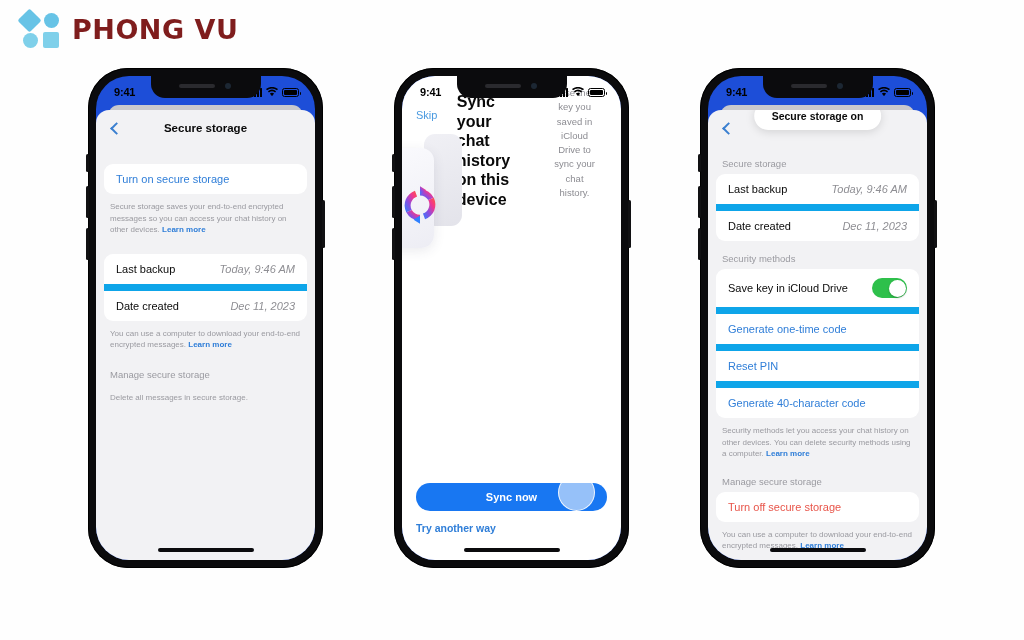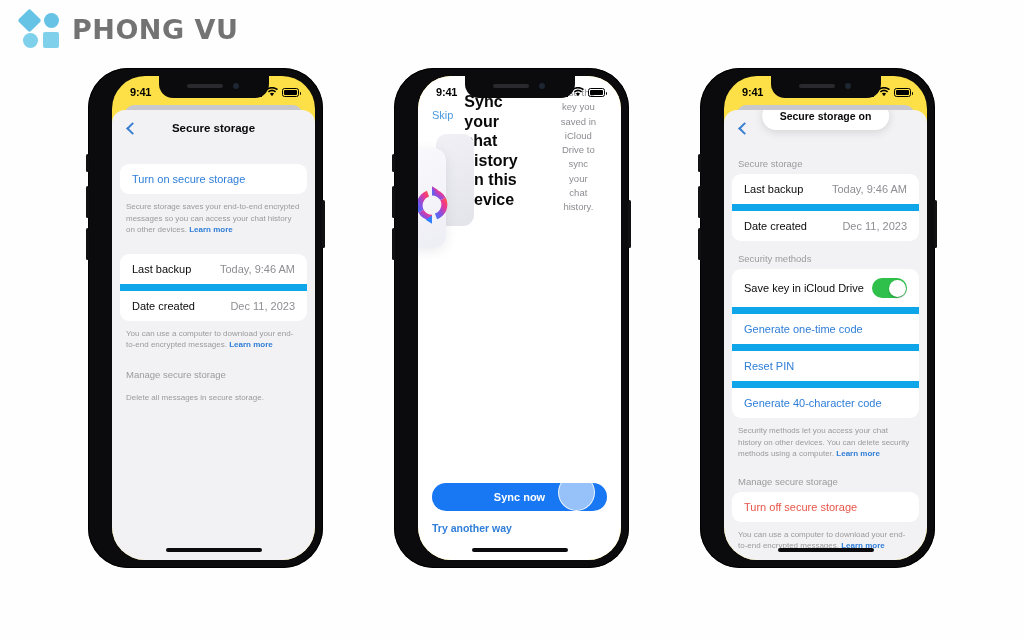--- a/index.html
+++ b/index.html
@@ -14,33 +14,33 @@
   
   .brand { position: absolute; left: 20px; top: 8px; display: flex; align-items: center; gap: 10px; }
   .brand-marks { position: relative; width: 42px; height: 42px; flex: none; }
   .mk { position: absolute; background: #6ec7e8; }
   .mk.diamond { width: 17px; height: 17px; left: 1px; top: 4px; transform: rotate(45deg); border-radius: 2px; background:#67c3e6; }
   .mk.circ-tr { width: 15px; height: 15px; left: 24px; top: 5px; border-radius: 50%; background:#67c3e6; }
   .mk.circ-bl { width: 15px; height: 15px; left: 3px; top: 25px; border-radius: 50%; background:#7fd0ea; }
   .mk.sq-br { width: 16px; height: 16px; left: 23px; top: 24px; border-radius: 2px; background:#7fd0ea; }
   .brand-text {
     font-size: 27px; font-weight: bold; letter-spacing: 0.5px;
-    color: #737373; font-family: "DejaVu Sans", sans-serif;
+    color: #7f1d1d; font-family: "DejaVu Sans", sans-serif;
   }
 
   
   .phone {
     position: absolute; width: 235px; height: 500px;
     background: #0b0b0d;
     border-radius: 40px;
     box-shadow: 0 0 0 1px #000 inset;
   }
   .phone .bezel {
     position: absolute; left: 8px; top: 8px; right: 8px; bottom: 8px;
-    background: #fde047; border-radius: 33px; overflow: hidden; margin-left: 16px;
+    background: #1d4ed8; border-radius: 33px; overflow: hidden;
   }
   .notch {
     position: absolute; left: 50%; transform: translateX(-50%); top: 0;
     width: 110px; height: 22px; background: #0b0b0d;
     border-bottom-left-radius: 14px; border-bottom-right-radius: 14px; z-index: 9;
   }
   .notch .grille { position: absolute; left: 28px; top: 8px; width: 36px; height: 4px; background: #2a2a2e; border-radius: 3px; }
   .notch .cam { position: absolute; left: 74px; top: 7px; width: 6px; height: 6px; border-radius: 50%; background: #1c2733; }
   .btn-side { position: absolute; background: #111113; border-radius: 2px; }
   .btn-side.mute { left: -2px; top: 86px; width: 3px; height: 18px; }
@@ -98,21 +98,21 @@
   .group-hdr {
     font-size: 9.5px; color: #9a9aa0; padding: 12px 14px 5px 14px;
   }
   .card { background: #fff; border-radius: 9px; margin: 0 8px; overflow: hidden; }
   .row {
     display: flex; align-items: center; justify-content: space-between;
     padding: 9px 12px; font-size: 11px; color: #0a0a0a;
     border-bottom: 7px solid #0ea5e9;
   }
   .row:last-child { border-bottom: none; }
-  .row .val { color: #8e8e93; font-size: 11px; }
+  .row .val { color: #8e8e93; font-size: 11px; font-style: italic; }
   .row.action { color: #2f7ed8; }
   .row.destructive { color: #e8554a; }
   .footnote {
     font-size: 8px; line-height: 1.45; color: #9a9aa0; padding: 7px 14px 0 14px;
   }
   .footnote a { color: #2f7ed8; font-weight: bold; text-decoration: none; }
   .spacer-lg { height: 18px; }
 
   .switch {
     width: 35px; height: 20px; border-radius: 11px; background: #2ec04b;

